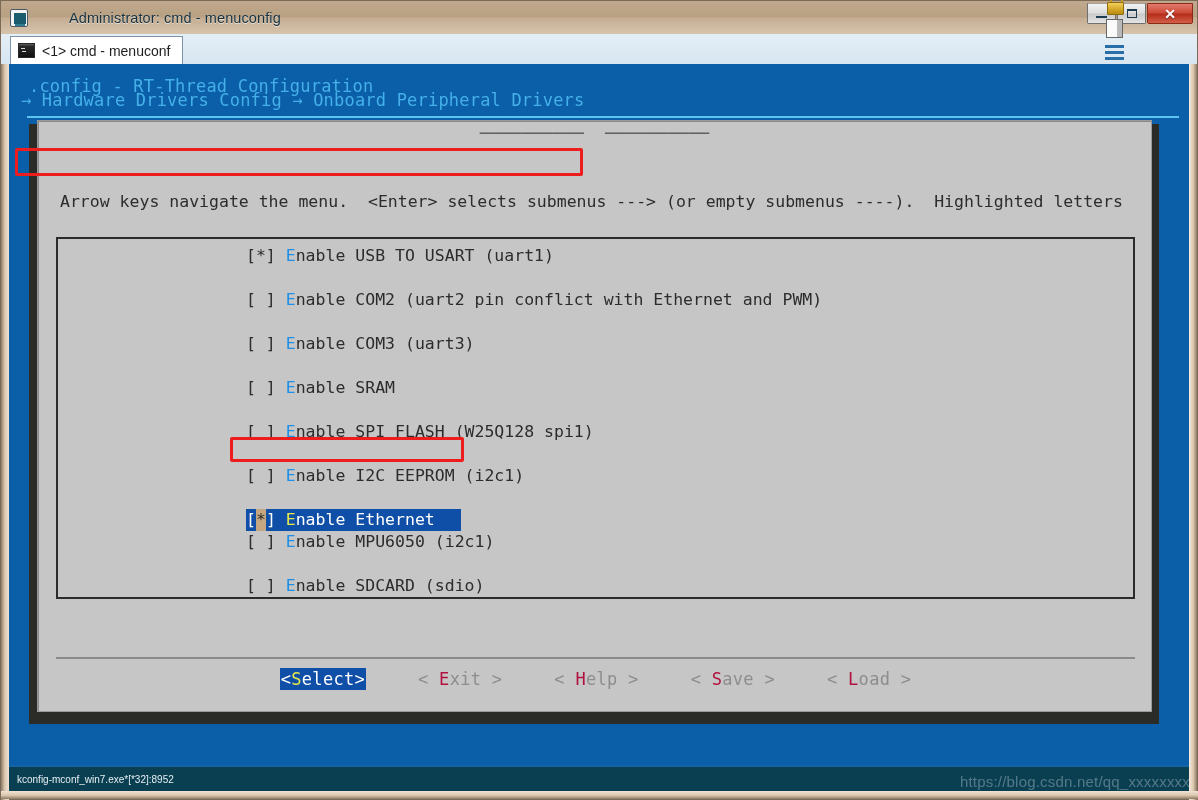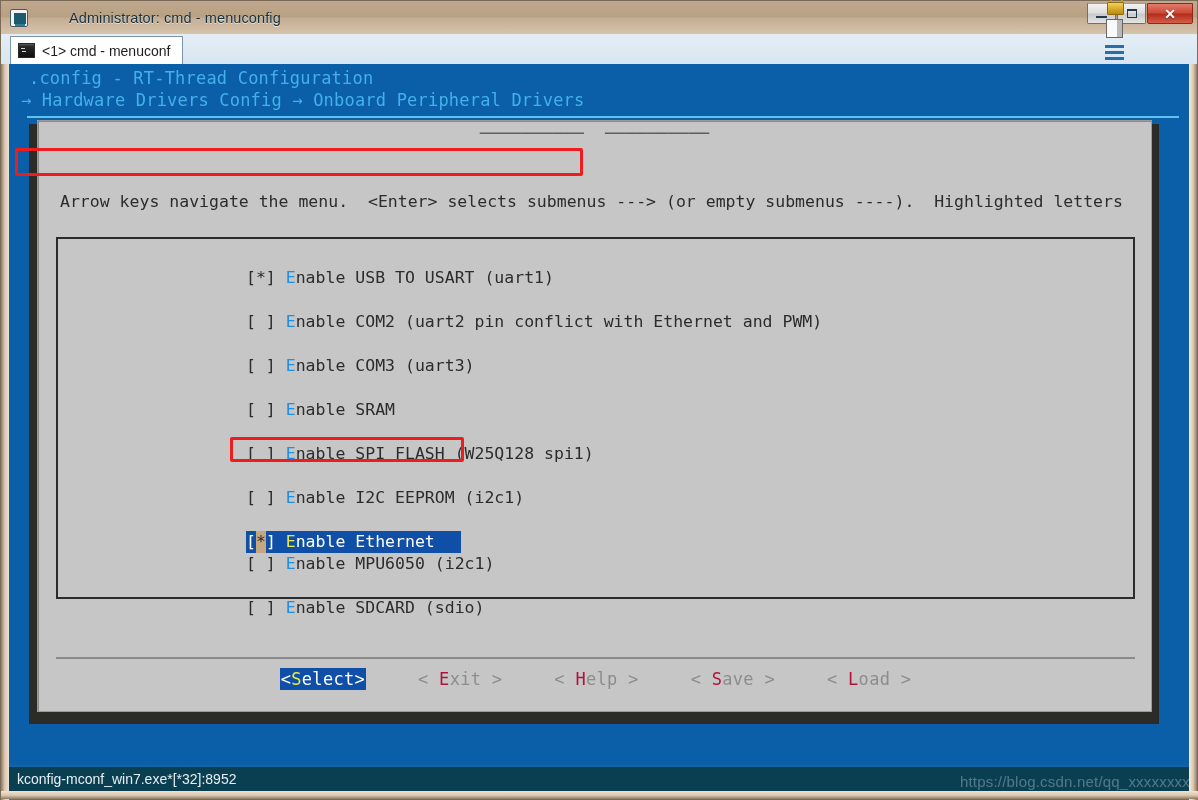--- a/index.html
+++ b/index.html
@@ -198,21 +198,21 @@
   .dark-bg {
     position: absolute; left: 20px; top: 60px; width: 1130px; height: 600px;
     background: #2b2b28;
   }
 
   
   .hdr-line {
     position: absolute; color: #45b0e8; font-size: 17px; letter-spacing: .2px;
     white-space: pre;
   }
-  .hdr1 { left: 20px; top: 4px; }
+  .hdr1 { left: 20px; top: 12px; }
   .hdr2 { left: 12px; top: 26px; }
   .hdr-rule {
     position: absolute; left: 18px; top: 52px; width: 1152px; height: 2px; background: #5fc3ef;
   }
 
   
   .dialog {
     position: absolute; left: 28px; top: 56px; width: 1115px; height: 592px;
     background: #c6c6c6;
     border: 1px solid #9a9a9a;
@@ -238,21 +238,20 @@
     position: absolute; left: 18px; top: 116px; width: 1079px; height: 362px;
     background: #c6c6c6;
     border: 2px solid #2b2b2b;
   }
   .list-rows {
     position: absolute; left: 188px; top: 6px;
     font-family: "DejaVu Sans Mono", monospace;
     font-size: 16.5px; line-height: 22px;
     color: #2c2c2c;
     white-space: pre;
-    margin-top: 22px;
   }
   .row { height: 22px; display: block; white-space: pre; }
   .hot { color: #1e8fe6; }
   .row.selected {
     background: #0f4fa8;
     color: #ffffff;
     display: inline-block;
     padding-right: 26px;
   }
   .row.selected .hot { color: #e8e84a; }
@@ -284,21 +283,21 @@
   }
   #redbox-breadcrumb { left: 6px; top: 84px; width: 568px; height: 28px; }
   #redbox-selected  { left: 221px; top: 373px; width: 234px; height: 25px; }
 
   
   .statusbar {
     position: absolute; left: 9px; bottom: 9px; width: 1180px; height: 26px;
     background: #0a3f52;
     border-top: 2px solid #1464a5;
     display: flex; align-items: center;
-    color: #e6eef2; font-size: 14px;
+    color: #e6eef2; font-size: 10px;
     font-family: "Liberation Sans", sans-serif;
   }
   .sb-left { padding-left: 8px; }
   .sb-right {
     margin-left: auto; padding-right: 10px;
     display: flex; gap: 17px; white-space: pre;
   }
   .watermark {
     position: absolute; right: 8px; bottom: 10px;
     color: rgba(228,236,240,.33);

